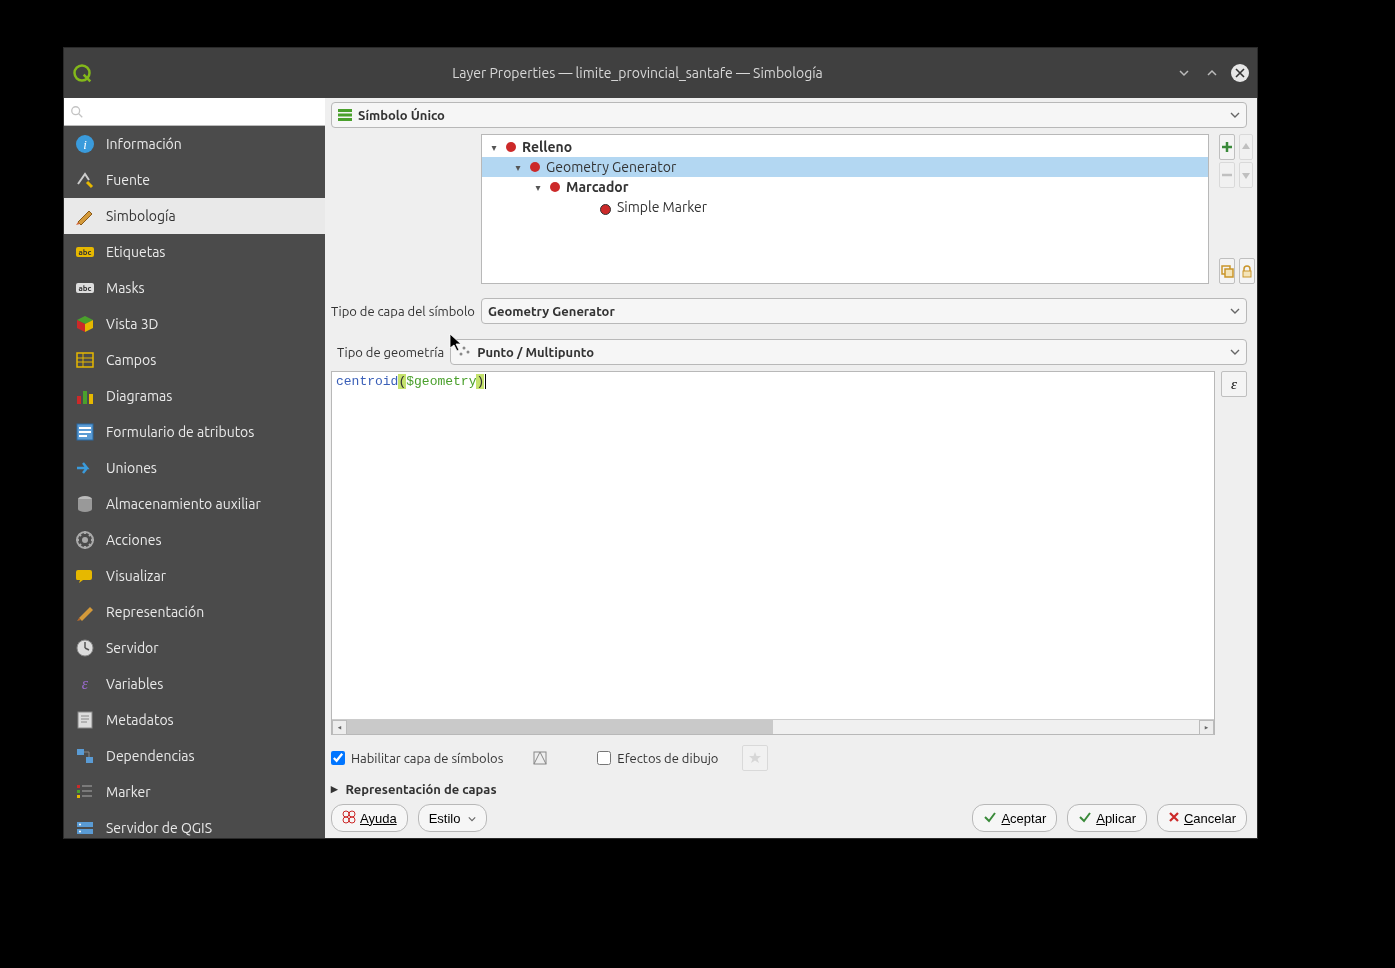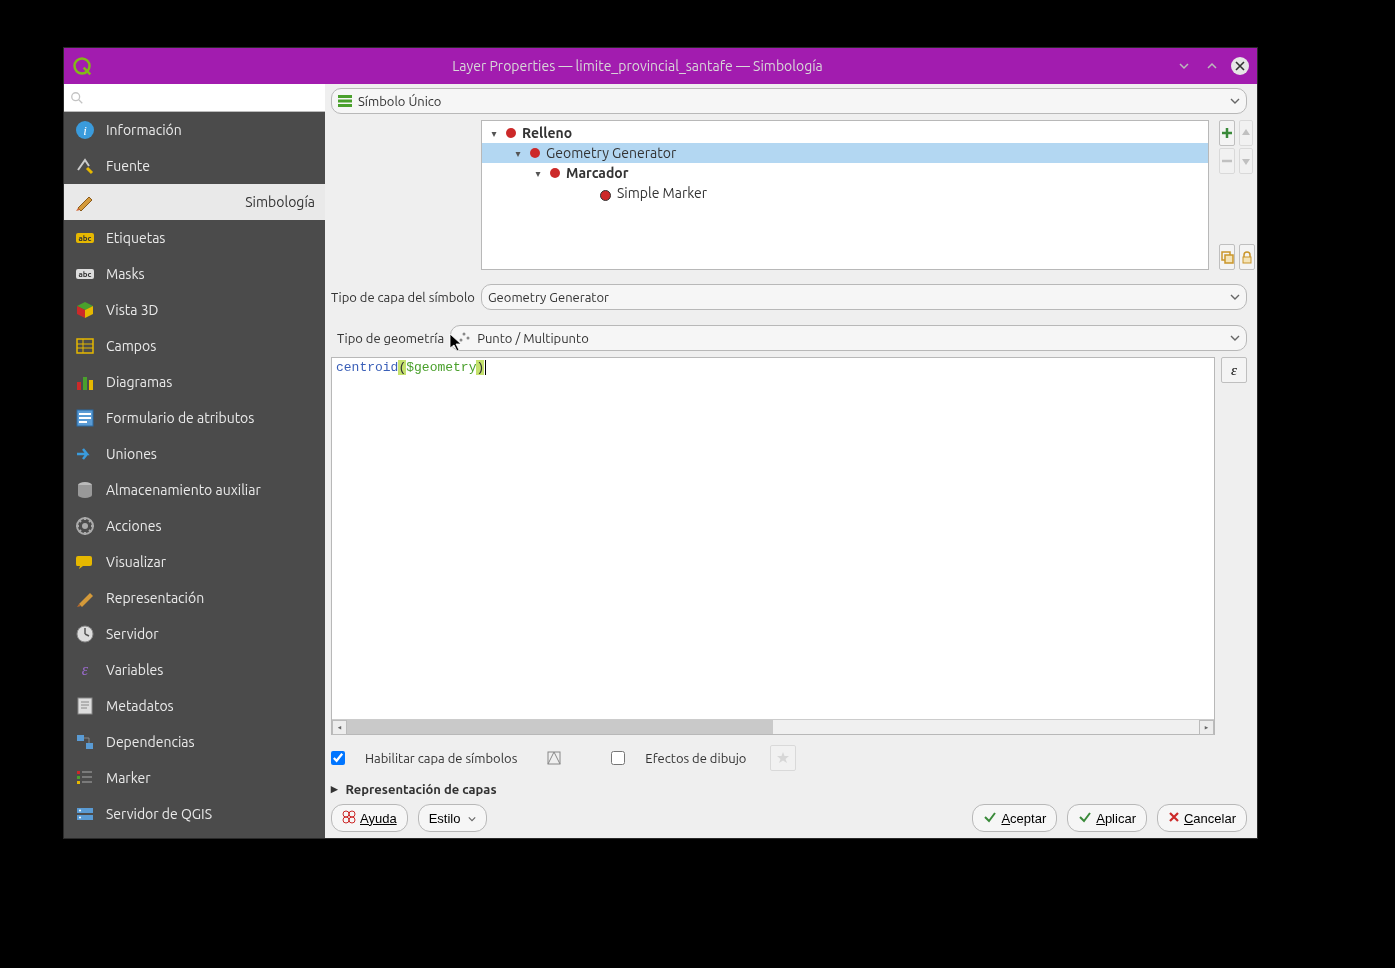--- a/index.html
+++ b/index.html
@@ -1,33 +1,33 @@
 <!DOCTYPE html>
 <html><head>
 <meta charset="utf-8">
 <style>
   * { box-sizing: border-box; margin: 0; padding: 0; }
   body { background: #000; font-family: "Ubuntu", "Segoe UI", sans-serif; font-size: 13px; color: #333; width: 1395px; height: 968px; overflow: hidden; }
   .app-window { position: absolute; left: 63px; top: 47px; width: 1195px; height: 792px; background: #efefef; border: 1px solid #2a2a2a; display: flex; flex-direction: column; }
-  .titlebar { height: 36px; background: #a21caf; color: #d8d8d8; display: flex; align-items: center; padding: 0 8px; }
+  .titlebar { height: 50px; background: #404040; color: #d8d8d8; display: flex; align-items: center; padding: 0 8px; }
   .titlebar .app-icon { width: 20px; height: 20px; margin-right: 8px; }
   .titlebar .title { flex: 1; text-align: center; font-size: 14px; }
   .titlebar .win-controls { display: flex; gap: 10px; align-items: center; }
   .win-btn { width: 18px; height: 18px; border-radius: 50%; display:flex; align-items:center; justify-content:center; cursor:pointer; }
   .win-close { background: #e6e6e6; color:#333; font-weight:bold; }
   .body-row { flex: 1; display: flex; min-height: 0; }
   .sidebar { width: 261px; background: #4b4b4b; color: #eaeaea; display: flex; flex-direction: column; }
   .searchbar { height: 28px; background: #fff; border-bottom:1px solid #bbb; display:flex; align-items:center; padding:0 6px; }
   .searchbar svg { opacity:.5; }
   .sidebar-list { flex:1; overflow:auto; }
   .sidebar-item { display:flex; align-items:center; gap:10px; padding: 7px 10px; cursor:pointer; font-size:14px; }
-  .sidebar-item.active { background:#e9e9e9; color:#333;justify-content:space-between; }
+  .sidebar-item.active { background:#e9e9e9; color:#333; }
   .sidebar-item .icn { width:22px; height:22px; display:flex; align-items:center; justify-content:center; }
   .content { flex:1; display:flex; flex-direction:column; background:#efefef; padding: 4px 10px 6px 6px; min-width:0; }
-  .combo { height:26px; border:1px solid #b8b8b8; background:#f6f6f6; border-radius:10px; display:flex; align-items:center; padding:0 6px; font-size:13px; cursor:pointer; position:relative; }
+  .combo { height:26px; border:1px solid #b8b8b8; background:#f6f6f6; border-radius:4px; display:flex; align-items:center; padding:0 6px; font-size:13px; cursor:pointer; position:relative;font-weight:bold; }
   .combo .chev { position:absolute; right:6px; }
   .top-combo { margin-bottom:6px; }
   .top-combo .stripe { width:14px; height:14px; margin-right:6px; }
   .mid-row { display:flex; gap:10px; }
   .symbol-tree { flex:1; background:#fff; border:1px solid #b8b8b8; height:150px; overflow:auto; padding:2px 0; }
   .tree-row { display:flex; align-items:center; gap:6px; padding:2px 6px; font-size:14px; }
   .tree-row.selected { background:#b3d7f2; }
   .tree-indent-1 { padding-left: 30px; }
   .tree-indent-2 { padding-left: 50px; }
   .tree-indent-3 { padding-left: 118px; align-items: flex-end; }
@@ -42,21 +42,21 @@
   .expr-wrap { display:flex; gap:6px; margin-top:6px; flex:1; min-height:0; }
   .expr-editor { flex:1; background:#fff; border:1px solid #b8b8b8; font-family: "Courier New", monospace; font-size:13px; padding:2px 4px; position:relative; }
   .expr-func { color:#3a5fb8; }
   .expr-par { background:#c5e26d; }
   .expr-var { color:#4aa02c; }
   .expr-scroll { position:absolute; left:0; right:0; bottom:0; height:15px; border-top:1px solid #ccc; display:flex; }
   .expr-scroll .track { flex:1; background:#f0f0f0; position:relative; }
   .expr-scroll .thumb { position:absolute; left:0; top:0; width:50%; height:100%; background:#c9c9c9; }
   .expr-scroll .arr { width:15px; height:15px; border:1px solid #bbb; background:#ededed; display:flex; align-items:center; justify-content:center; font-size:9px; color:#666; }
   .options-row { display:flex; align-items:center; gap:24px; margin-top:10px; }
-  .checkbox { display:flex; align-items:center; gap:20px; }
+  .checkbox { display:flex; align-items:center; gap:6px; }
   .checkbox input { width:14px; height:14px; }
   .collapse-header { display:flex; align-items:center; gap:8px; margin-top:10px; font-weight:bold; cursor:pointer; }
   .footer { display:flex; align-items:center; gap:10px; margin-top:8px; }
   .btn { height:28px; padding:0 10px; border:1px solid #b8b8b8; background:#f6f6f6; border-radius:12px; cursor:pointer; display:flex; align-items:center; gap:4px; font-size:13px; }
   .footer .spacer { flex:1; }
   .chev svg { width:10px; height:10px; }
   .cursor-arrow { position:absolute; left:449px; top:333px; z-index:100; pointer-events:none; }
 </style>
 </head>
 <body>

